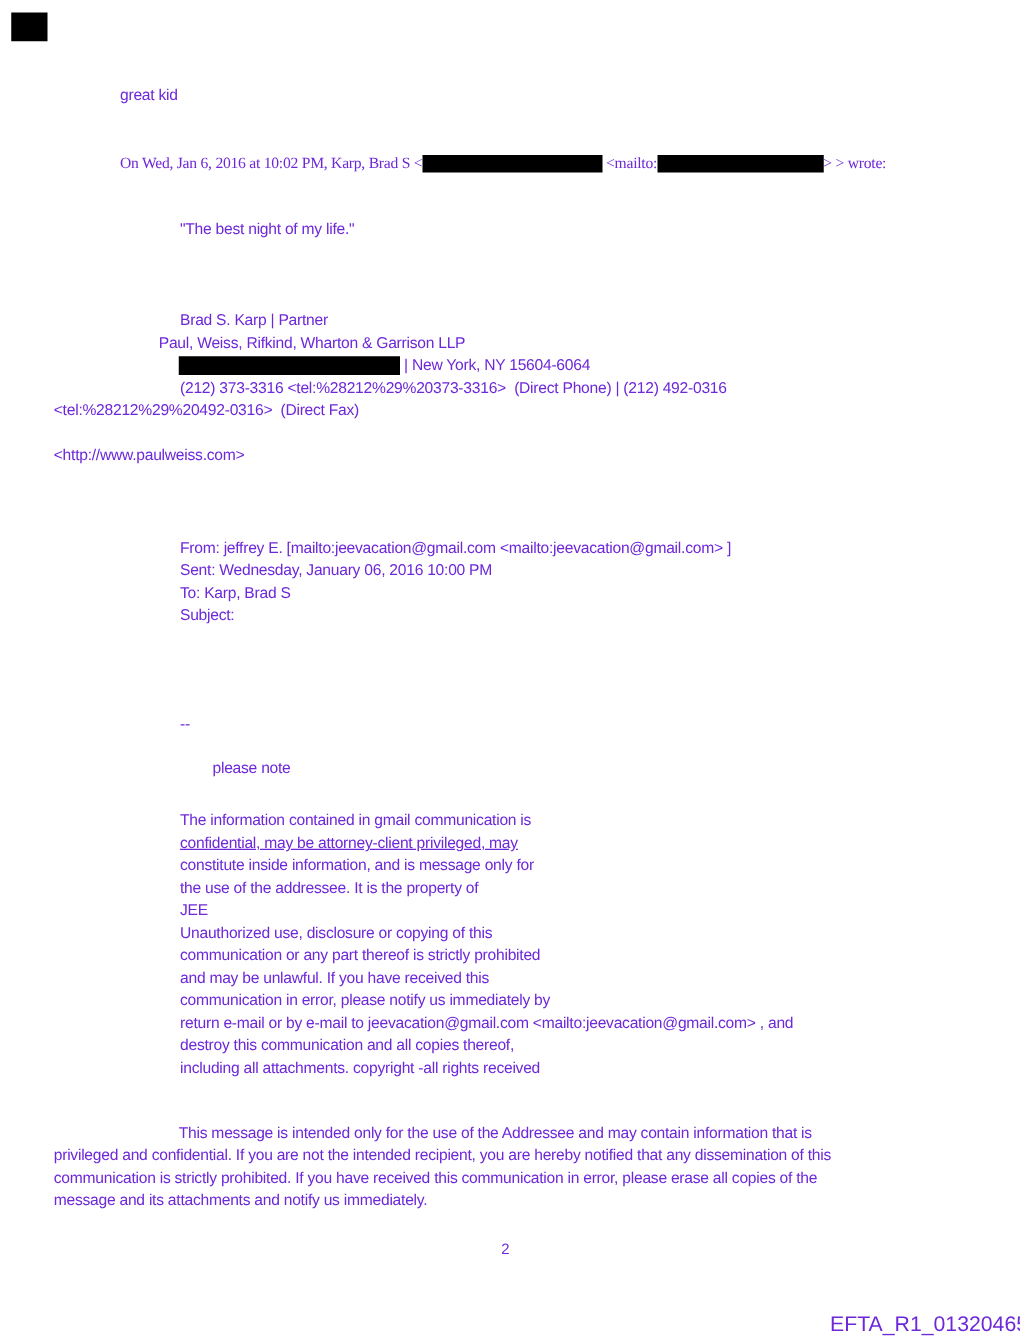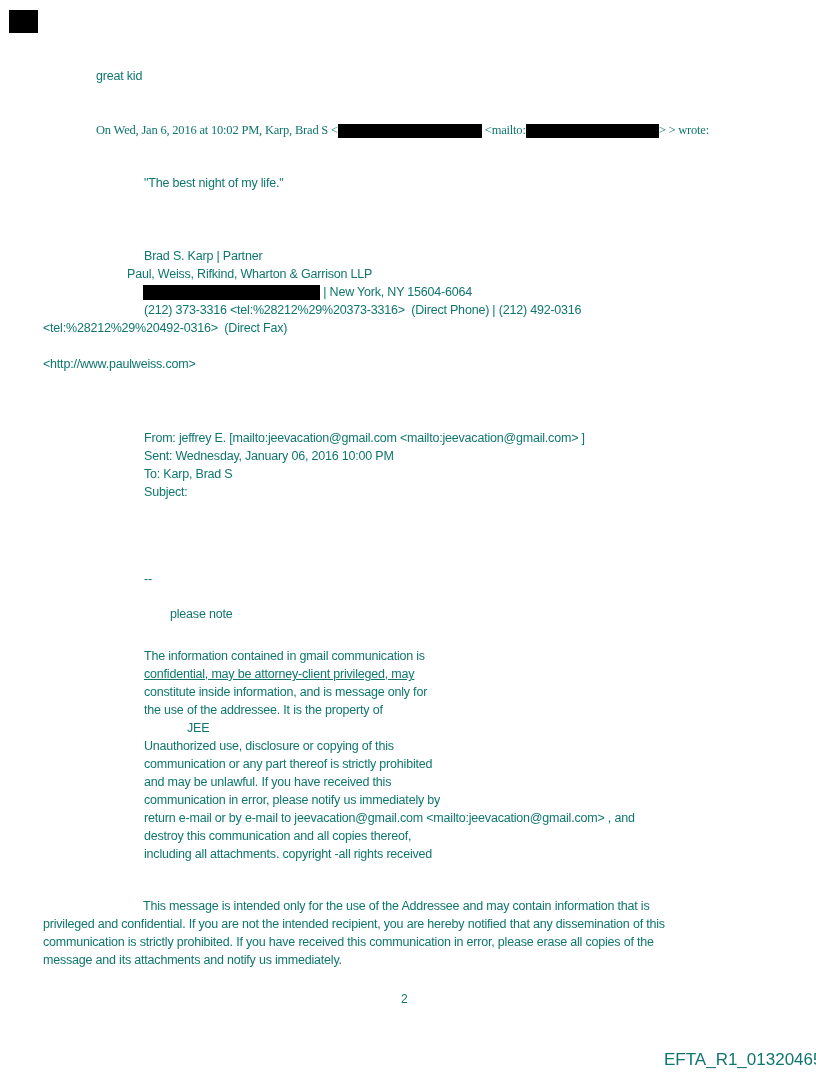--- a/index.html
+++ b/index.html
@@ -3,21 +3,21 @@
 <meta charset="utf-8">
 <style>
   html,body{margin:0;padding:0;background:#e8e8e8;}
   .page{
     position:relative;
     width:816px;height:1073px;
     background:#ffffff;
     font-family:"Liberation Sans", sans-serif;
     font-size:12.5px;
     letter-spacing:-0.2px;
-    color:#0f766e;
+    color:#6d28d9;
     overflow:hidden;
   }
   .ln{
     position:absolute;
     line-height:18px;
     white-space:pre;
   }
   .rx{
     display:inline-block;
     height:14px;
@@ -64,21 +64,21 @@
   <div class="ln" style="left:144px;top:465px;">To: Karp, Brad S</div>
   <div class="ln" style="left:144px;top:483px;">Subject:</div>
 
   <div class="ln" style="left:144px;top:570px;">--</div>
   <div class="ln" style="left:170px;top:605px;">please note</div>
 
   <div class="ln" style="left:144px;top:647px;">The information contained in gmail communication is</div>
   <div class="ln" style="left:144px;top:665px;text-decoration:underline;">confidential, may be attorney-client privileged, may</div>
   <div class="ln" style="left:144px;top:683px;">constitute inside information, and is message only for</div>
   <div class="ln" style="left:144px;top:701px;">the use of the addressee. It is the property of</div>
-  <div class="ln" style="left:144px;top:719px;margin-left:43px;">JEE</div>
+  <div class="ln" style="left:144px;top:719px;">JEE</div>
   <div class="ln" style="left:144px;top:737px;">Unauthorized use, disclosure or copying of this</div>
   <div class="ln" style="left:144px;top:755px;">communication or any part thereof is strictly prohibited</div>
   <div class="ln" style="left:144px;top:773px;">and may be unlawful. If you have received this</div>
   <div class="ln" style="left:144px;top:791px;">communication in error, please notify us immediately by</div>
   <div class="ln" style="left:144px;top:809px;">return e-mail or by e-mail to jeevacation@gmail.com &lt;mailto:jeevacation@gmail.com&gt; , and</div>
   <div class="ln" style="left:144px;top:827px;">destroy this communication and all copies thereof,</div>
   <div class="ln" style="left:144px;top:845px;">including all attachments. copyright -all rights received</div>
 
   <div class="ln" style="left:143px;top:897px;">This message is intended only for the use of the Addressee and may contain information that is</div>
   <div class="ln" style="left:43px;top:915px;">privileged and confidential. If you are not the intended recipient, you are hereby notified that any dissemination of this</div>

